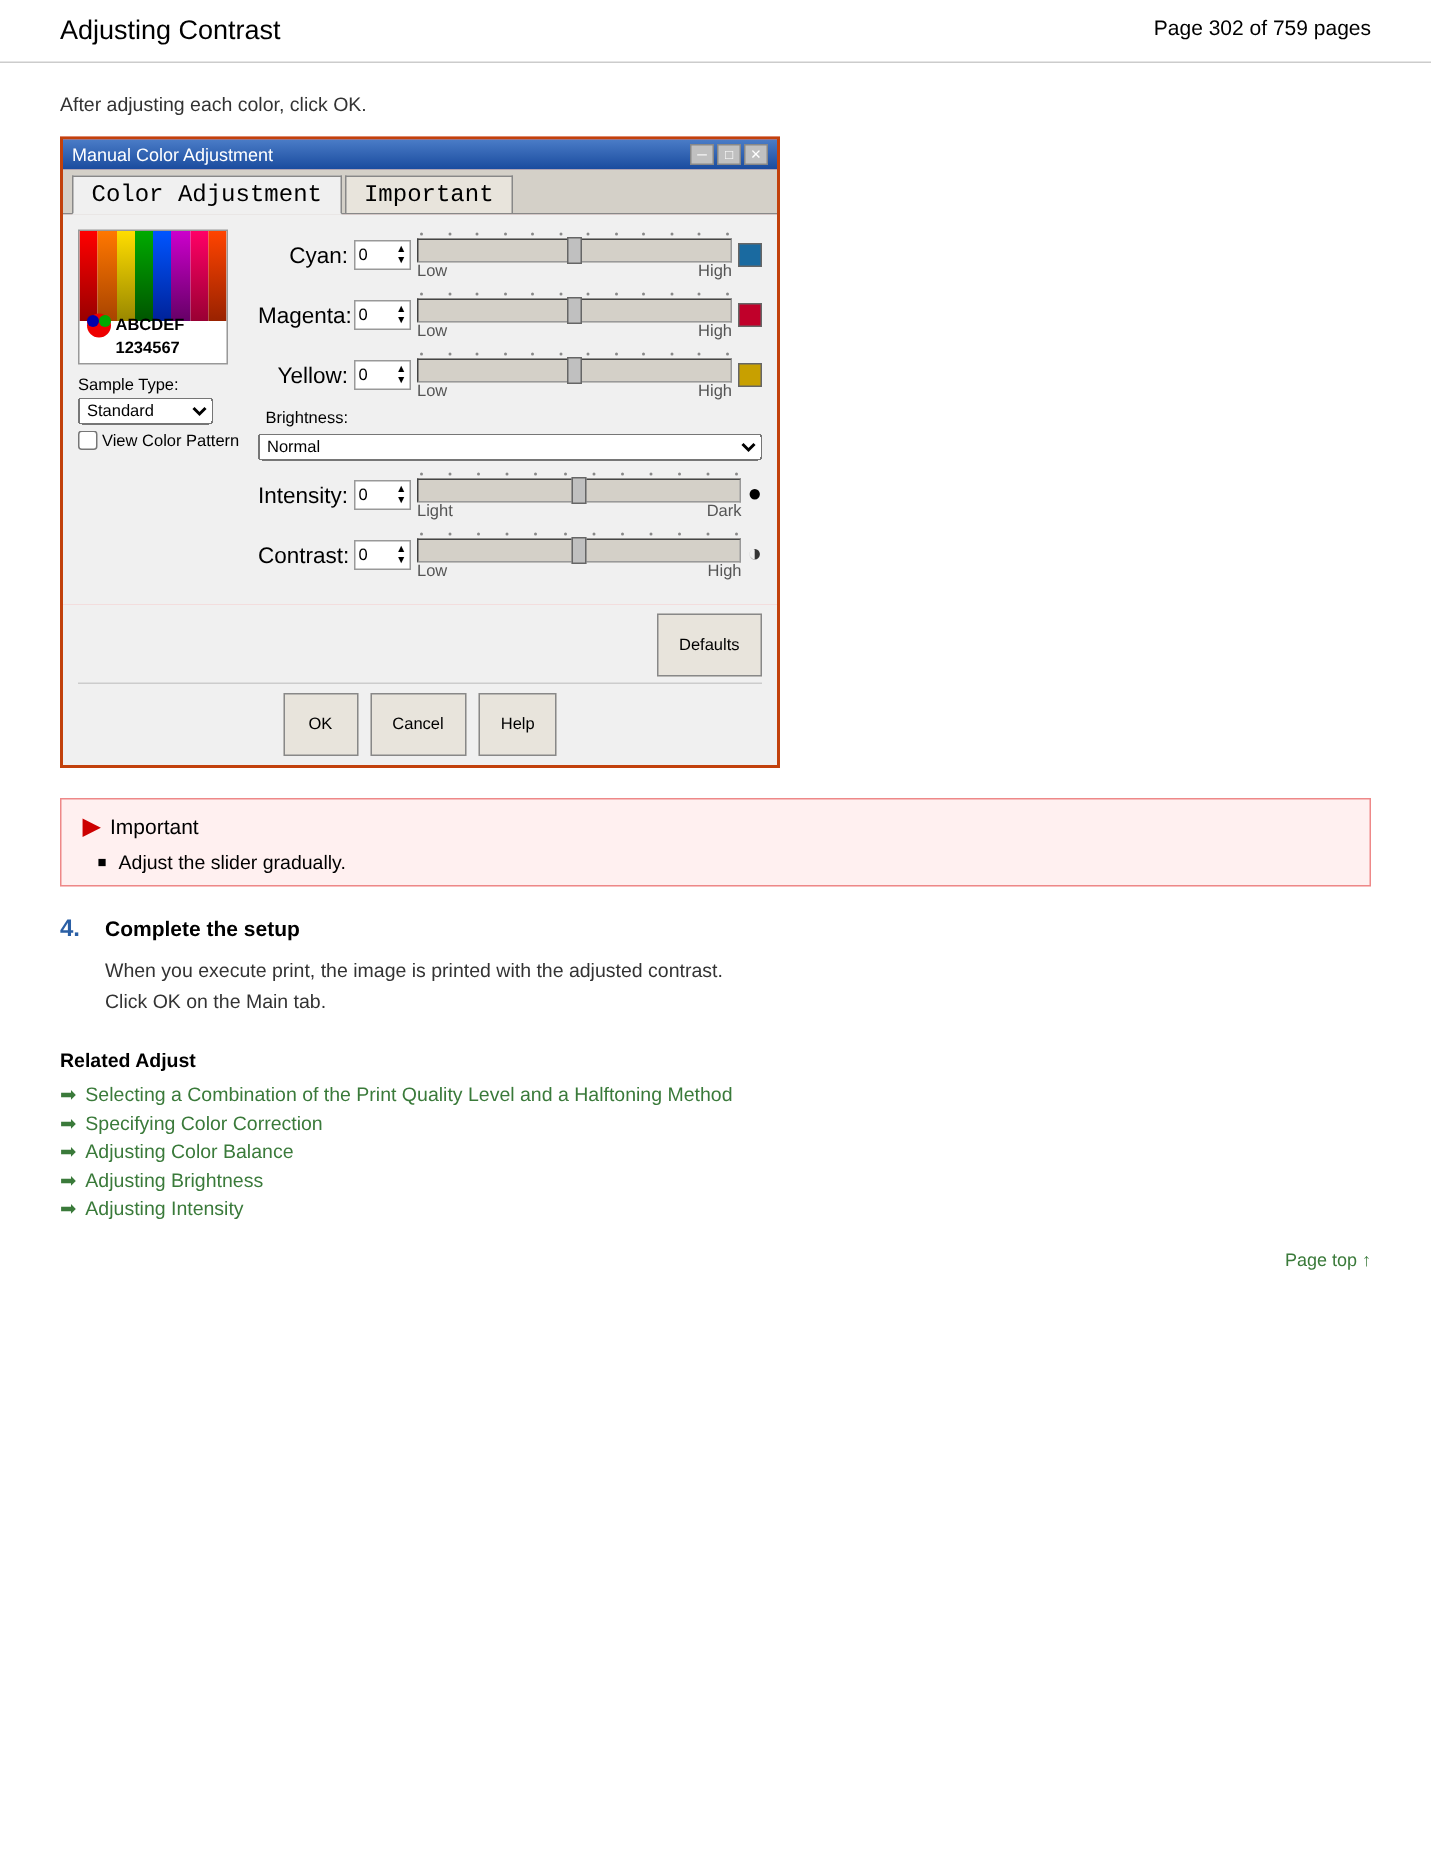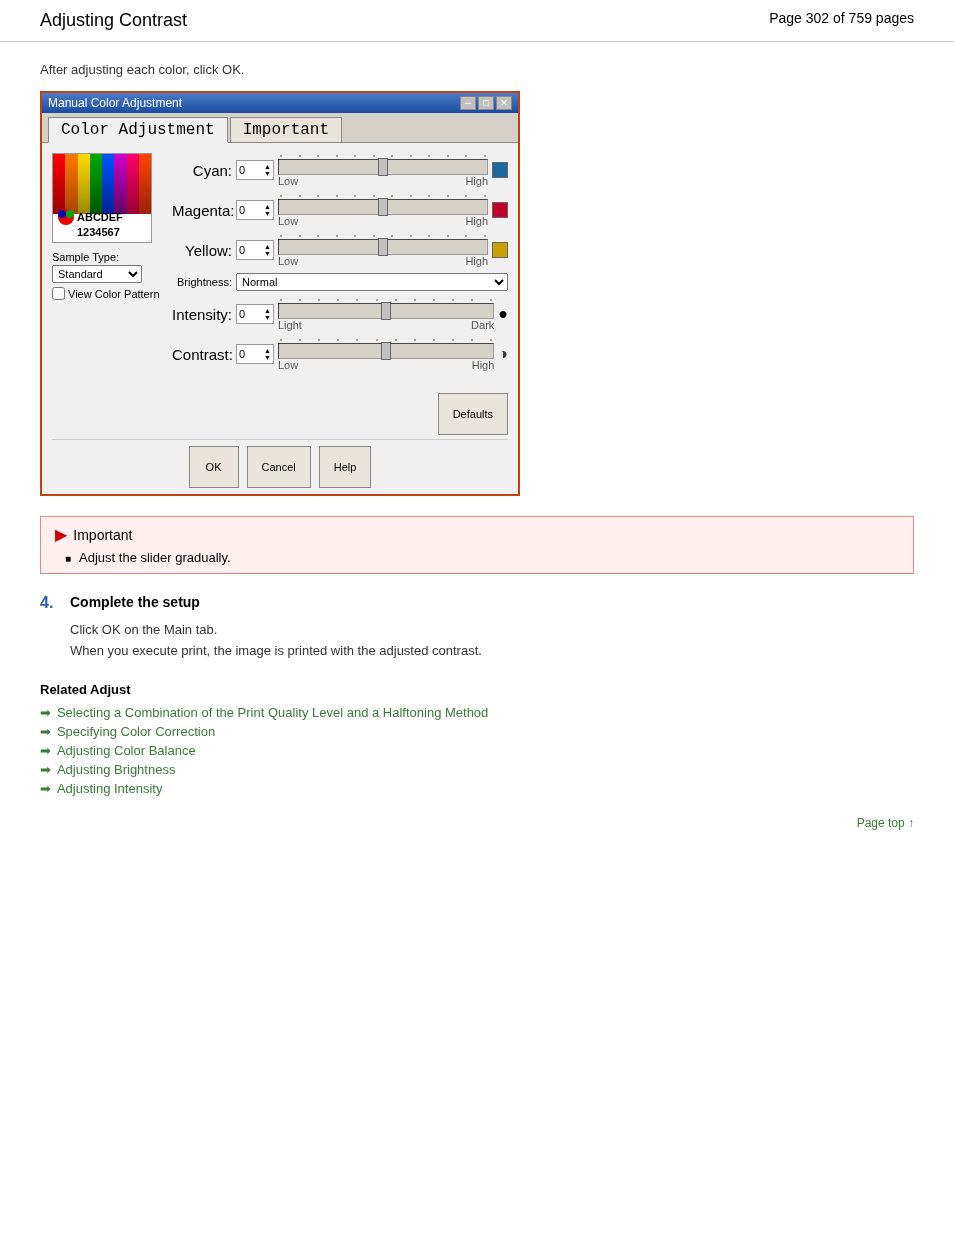--- a/index.html
+++ b/index.html
@@ -182,23 +182,23 @@
       color: #555;
     }
     .slider-color-box {
       width: 16px;
       height: 16px;
       border: 1px solid #666;
       flex-shrink: 0;
     }
     .brightness-row {
       display: flex;
-      align-items: center;
       margin-bottom: 6px;
       gap: 4px;
+      flex-direction: column;
     }
     .brightness-label {
       width: 60px;
       font-size: 11px;
       text-align: right;
     }
     .brightness-select {
       flex: 1;
       font-size: 11px;
       padding: 1px;
@@ -615,22 +615,22 @@
       <span>Adjust the slider gradually.</span>
     </div>
   </div>
 
   <div class="step-section">
     <div class="step-header">
       <span class="step-number">4.</span>
       <span class="step-title">Complete the setup</span>
     </div>
     <div class="step-body">
+      <div>When you execute print, the image is printed with the adjusted contrast.</div>
       <div>Click OK on the Main tab.</div>
-      <div>When you execute print, the image is printed with the adjusted contrast.</div>
     </div>
   </div>
 
   <div class="related-topics">
     <div class="related-topics-title">Related Adjust</div>
     <a class="related-link">
       <span class="link-arrow">➡</span>
       <span>Selecting a Combination of the Print Quality Level and a Halftoning Method</span>
     </a>
     <a class="related-link">

